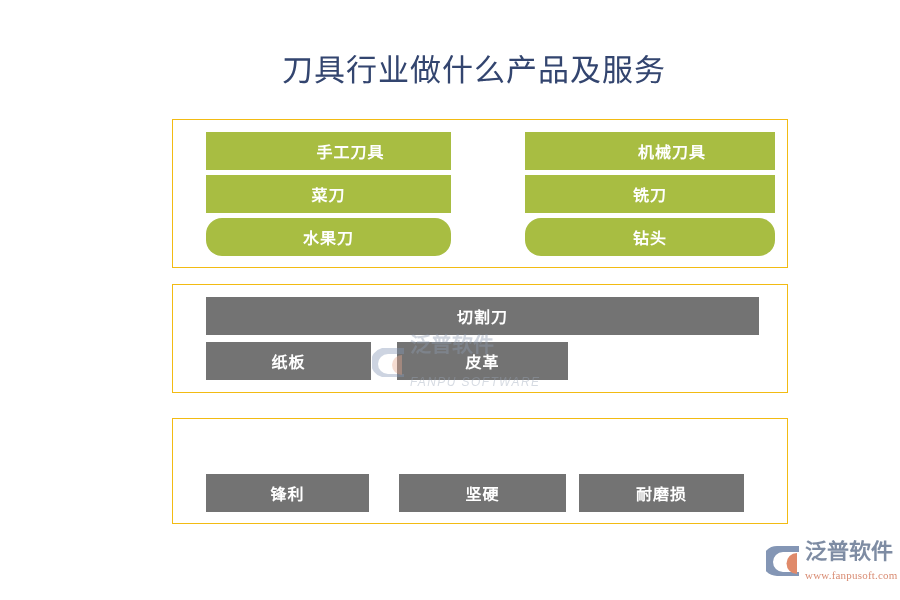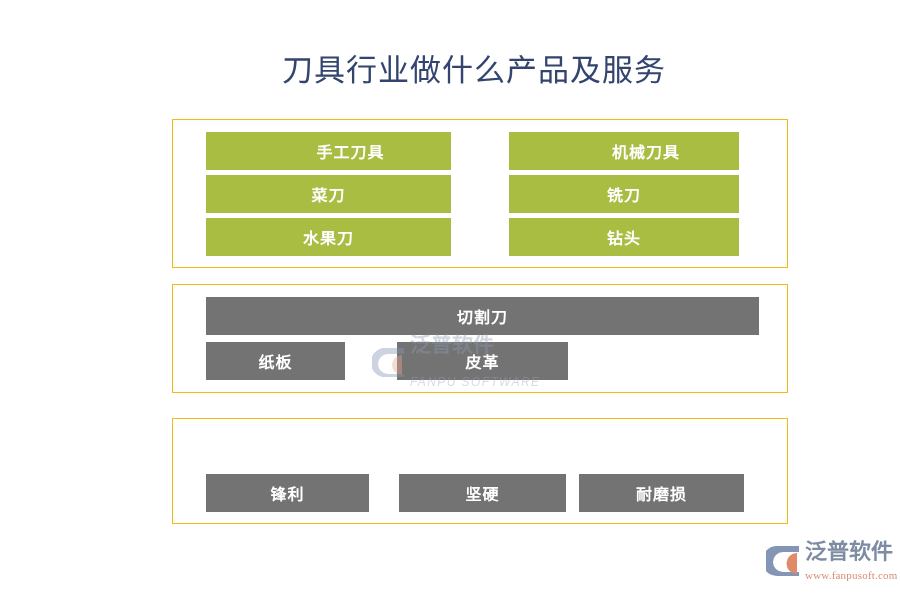--- a/index.html
+++ b/index.html
@@ -53,30 +53,30 @@
     font-size: 16px;
     letter-spacing: 1px;
     white-space: nowrap;
     user-select: none;
   }
   .box.green { background: #a8bd42; }
   .box.blue  { background: #737373; }
 
   
   #g1-col-left  .box { left: 33px;  width: 245px; }
-  #g1-col-right .box { left: 336px; width: 230px; }
+  #g1-col-right .box { left: 352px; width: 250px; }
   .g1-row-0 { top: 12px;  height: 38px; padding-left: 44px; }
   .g1-row-1 { top: 55px;  height: 38px; }
-  .g1-row-2 { top: 98px;  height: 38px; }
+  .g1-row-2 { top: 98px;  height: 38px; border-radius: 16px; }
 
   .col { position: absolute; left: 0; top: 0; width: 100%; height: 100%; }
 
   
   #g2-header { left: 33px; top: 12px; width: 553px; height: 38px; }
-  #g2-sub-0  { left: 33px;  top: 57px; width: 139px; height: 38px; }
+  #g2-sub-0  { left: 33px;  top: 57px; width: 165px; height: 38px; }
   #g2-sub-1  { left: 224px; top: 57px; width: 171px; height: 38px; }
   #g2-sub-2  { left: 421px; top: 57px; width: 165px; height: 38px; }
 
   
   #g3-header { left: 33px; top: 11px; width: 553px; height: 38px; }
   #g3-sub-0  { left: 33px;  top: 55px; width: 163px; height: 38px; }
   #g3-sub-1  { left: 226px; top: 55px; width: 167px; height: 38px; }
   #g3-sub-2  { left: 406px; top: 55px; width: 165px; height: 38px; }
 
   

